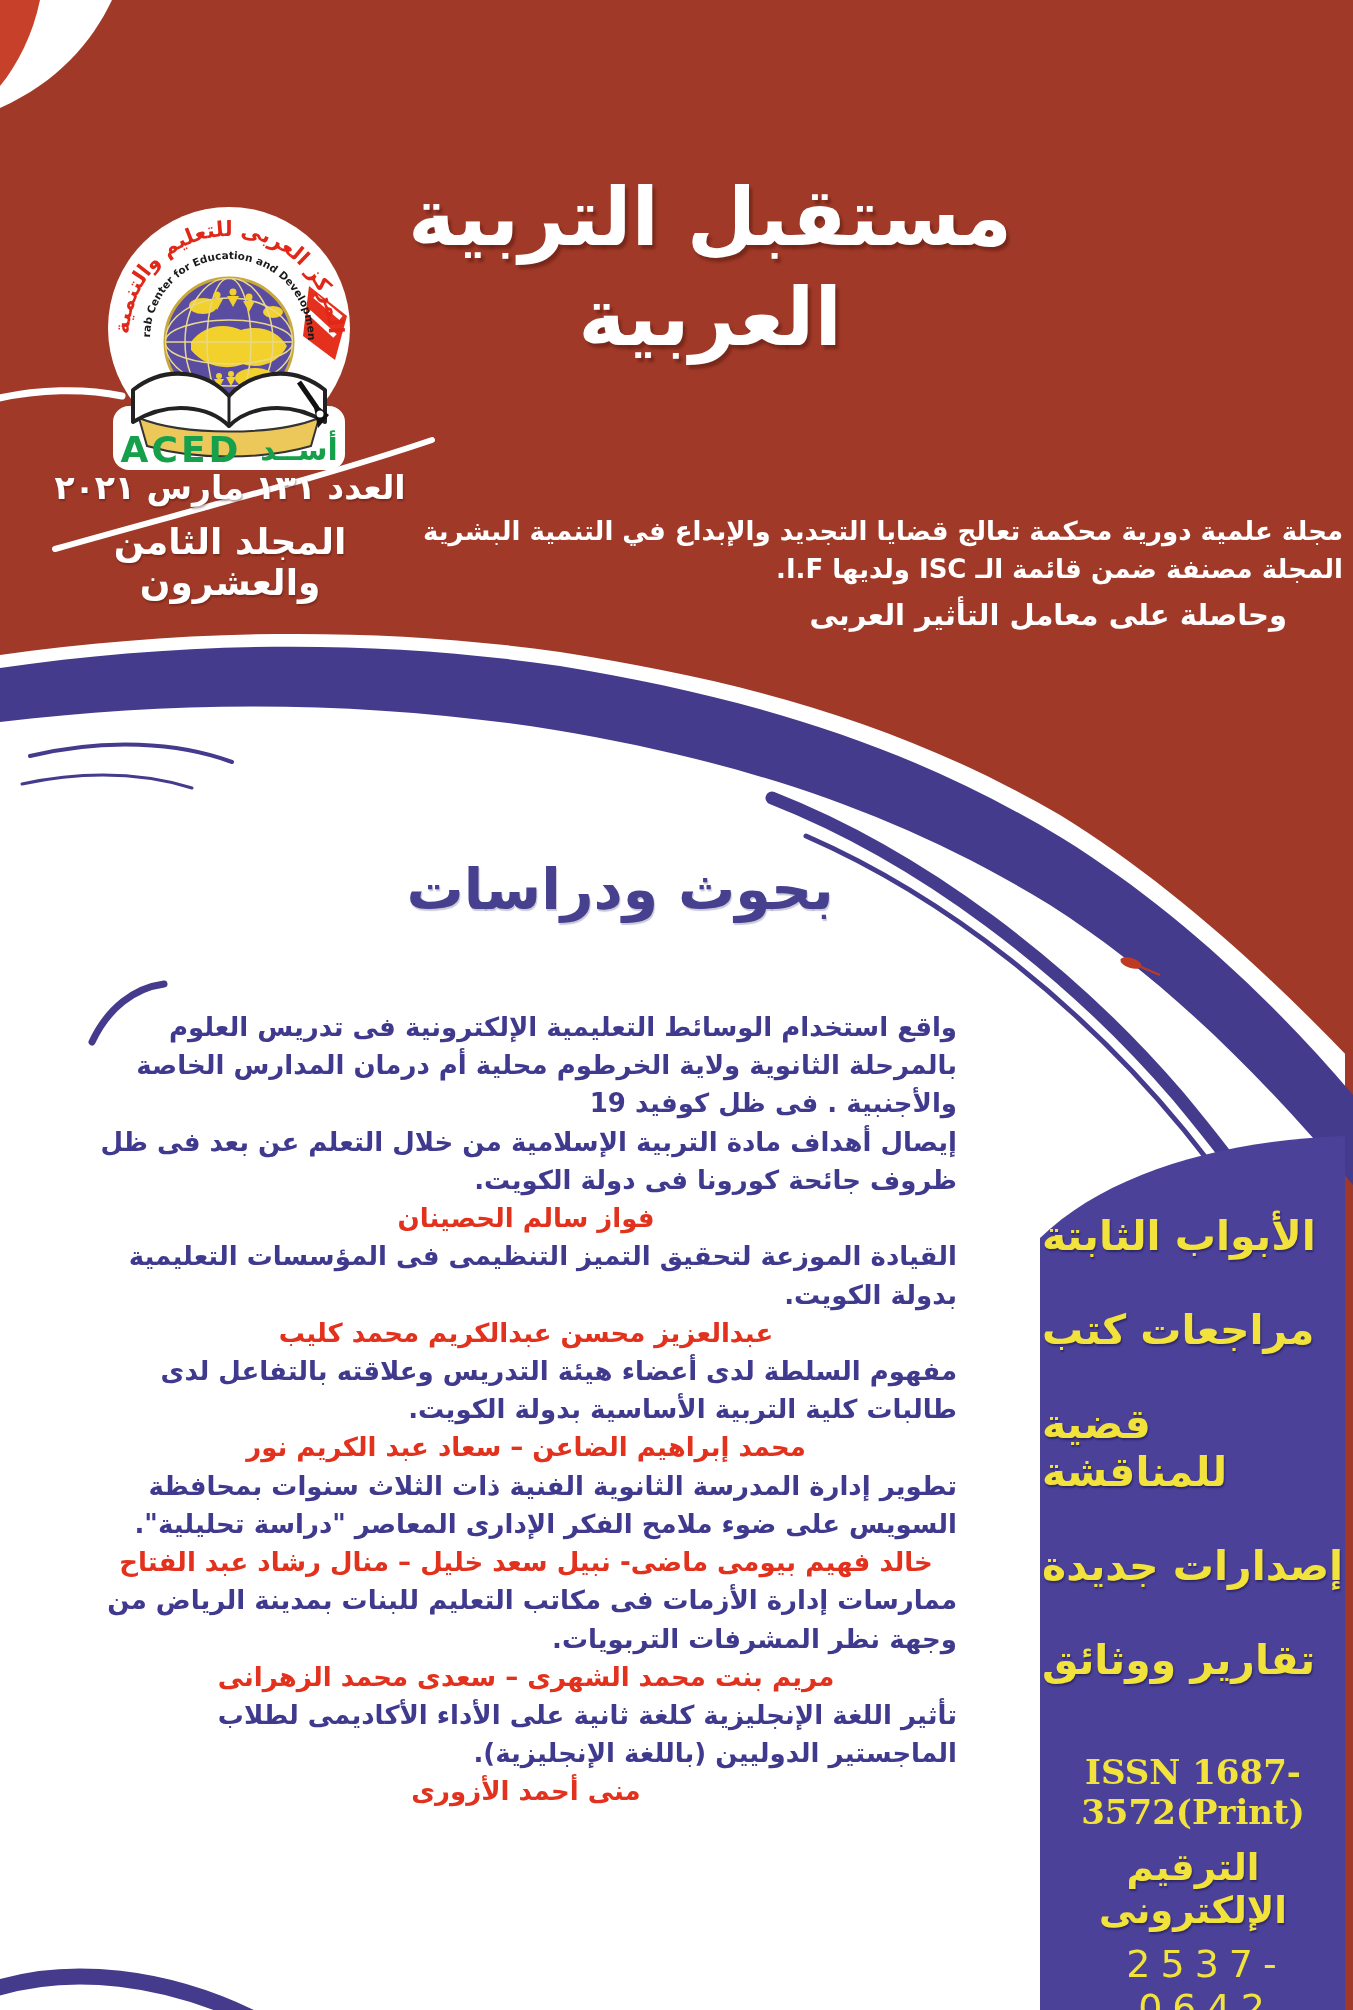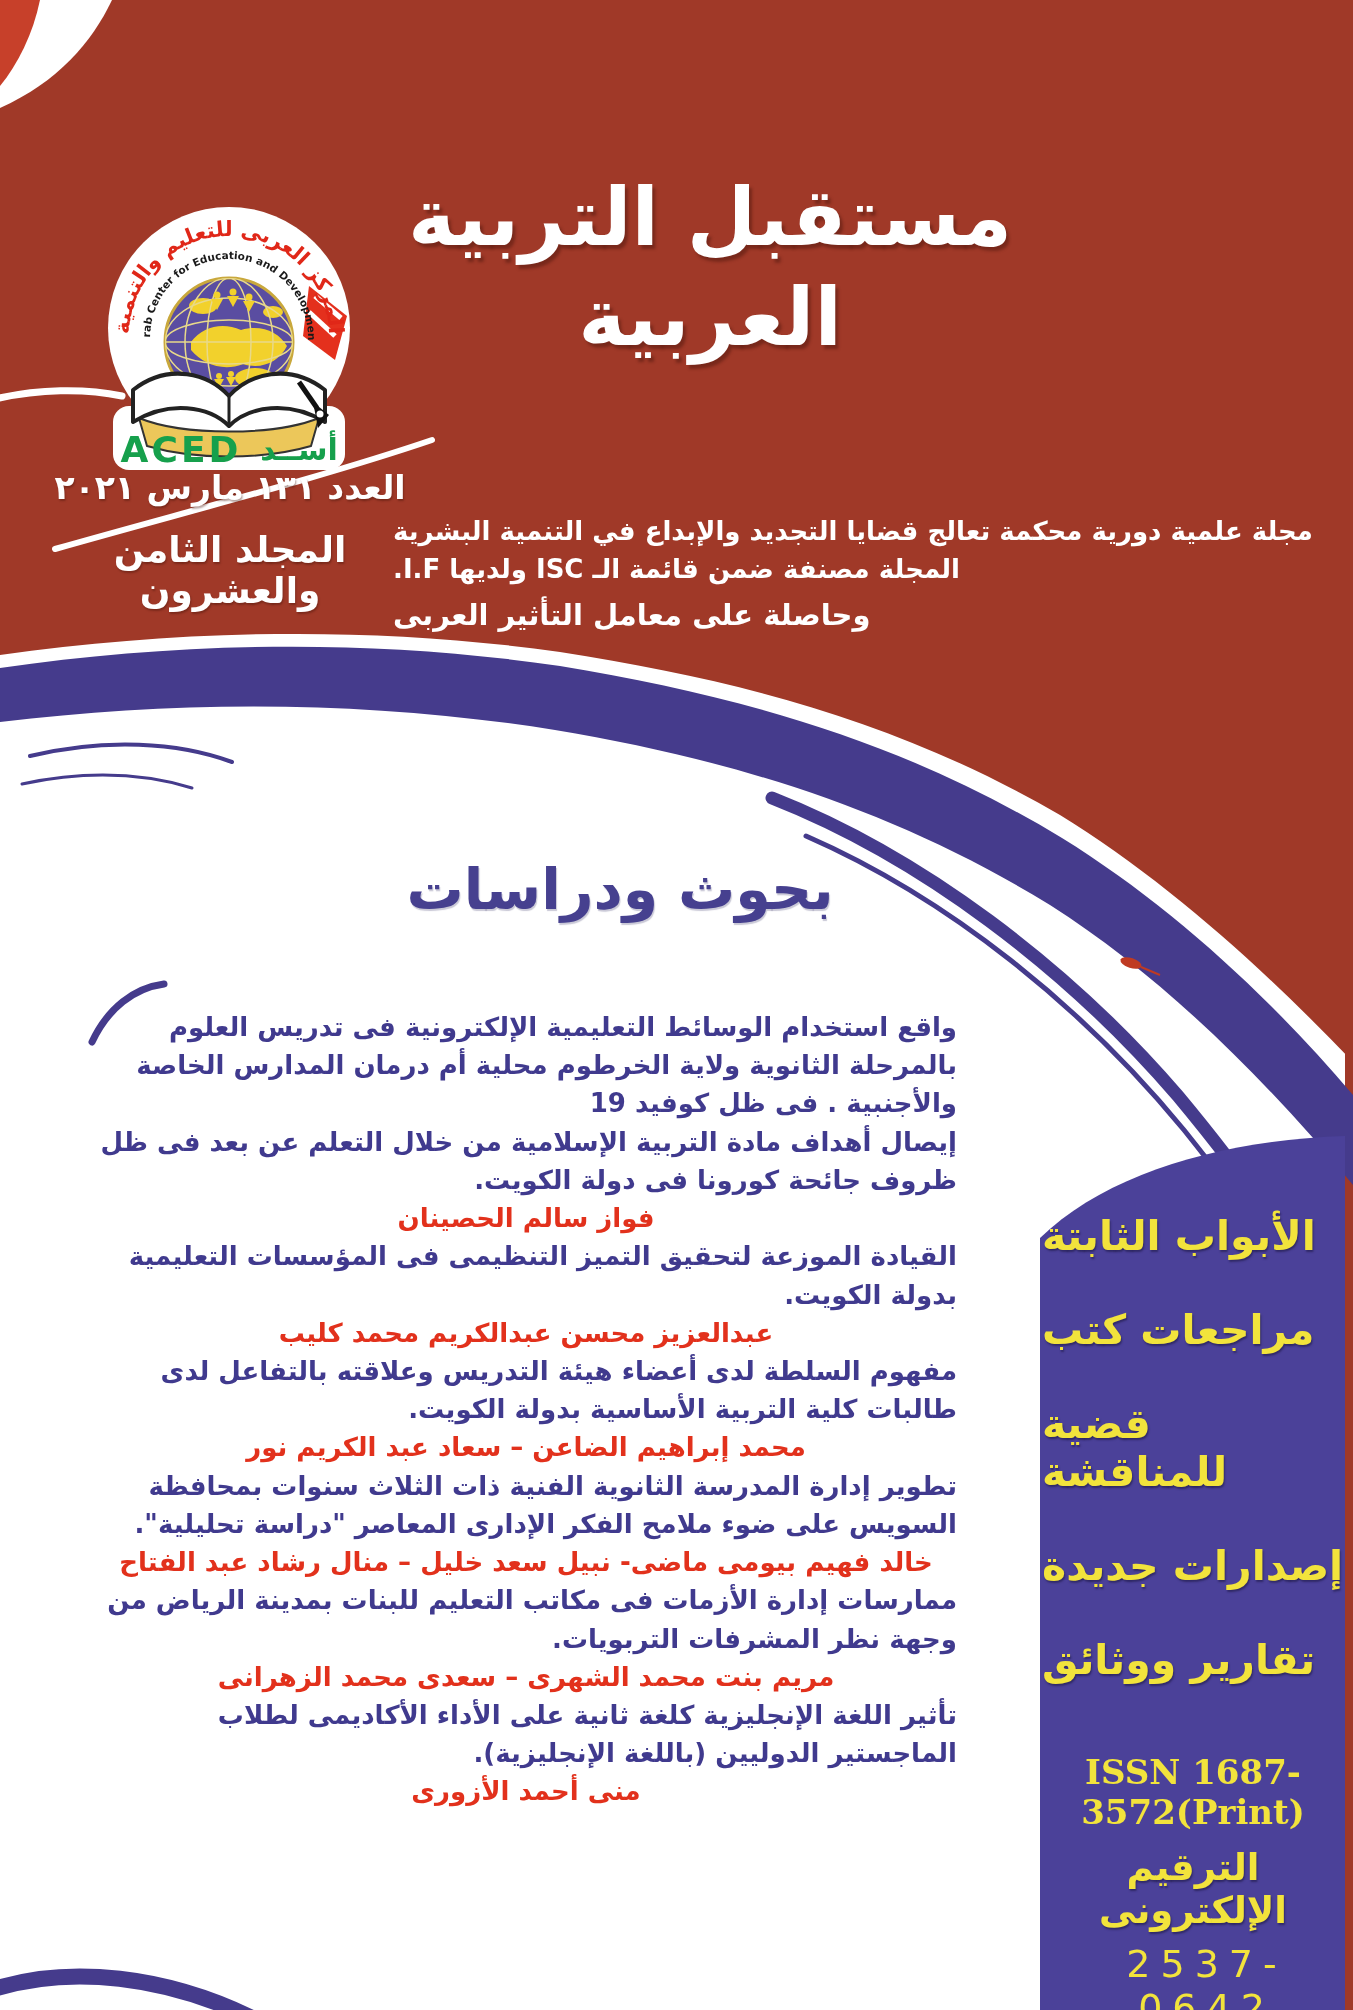--- a/index.html
+++ b/index.html
@@ -6,22 +6,22 @@
   .cover{position:relative;width:1353px;height:2010px;margin:0 auto;background:#fff;overflow:hidden;
          font-family:"DejaVu Sans","Liberation Sans",sans-serif;}
   .bg{position:absolute;left:0;top:0;}
   .abs{position:absolute;}
   .journal-title{left:350px;top:168px;width:720px;text-align:center;color:#fff;
     font-size:80px;font-weight:bold;direction:rtl;line-height:1.25;
     text-shadow:3px 4px 3px rgba(70,20,10,.45);}
   .issue-block{left:40px;top:468px;width:380px;text-align:center;color:#fff;direction:rtl;
     font-weight:bold;text-shadow:1px 2px 2px rgba(70,20,10,.4);}
   .issue-line1{font-size:33px;}
-  .issue-line2{font-size:36px;margin-top:22px;}
-  .desc-block{right:10px;top:512px;width:950px;direction:rtl;text-align:left;color:#fff;font-weight:bold;}
+  .issue-line2{font-size:36px;margin-top:14px;}
+  .desc-block{right:10px;top:512px;width:950px;direction:rtl;text-align:right;color:#fff;font-weight:bold;}
   .desc-l1,.desc-l2{font-size:26px;line-height:1.48;}
   .desc-l3{font-size:29px;line-height:1.4;margin-top:6px;margin-right:56px;}
   .section-heading{left:350px;top:856px;width:540px;text-align:center;direction:rtl;
     font-size:57px;font-weight:bold;color:#46408f;text-shadow:1px 2px 1px rgba(40,35,90,.25);}
   .articles{left:95px;top:1008px;width:862px;direction:rtl;}
   .articles p{margin:0;}
   .article-title{color:#403a8e;font-size:26px;font-weight:bold;line-height:1.47;text-align:right;}
   .article-authors{color:#e2311c;font-size:26px;font-weight:bold;line-height:1.47;text-align:center;}
   .sidebar-text{left:1042px;top:1212px;width:302px;text-align:left;direction:rtl;}
   .sidebar-item{color:#f2e33c;font-size:41px;font-weight:bold;margin-bottom:46px;

